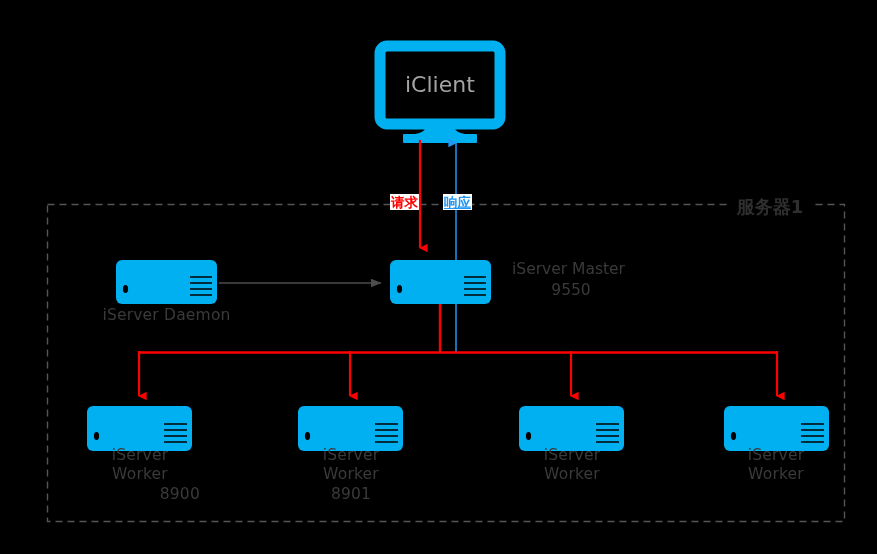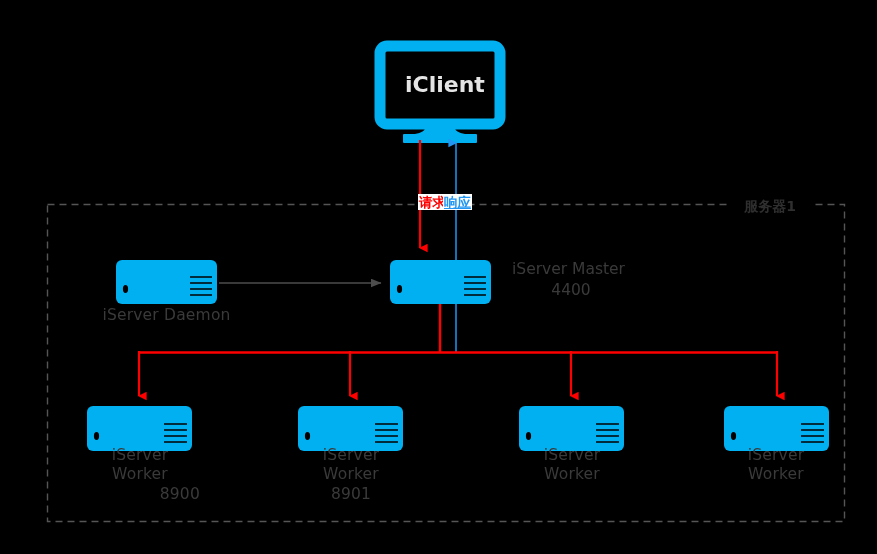--- a/index.html
+++ b/index.html
@@ -37,40 +37,40 @@
   .node-label {
     color: #3a3a3a;
     font-size: 15.5px;
     letter-spacing: 0.2px;
   }
   .master-label {
     font-size: 15.5px;
     text-align: left;
   }
   .container-label {
-    font-size: 14px;
+    font-size: 18px;
     font-weight: bold;
     color: #2f2f2f;
   }
   .flow-label {
     position: absolute;
     font-size: 13.5px;
     font-weight: bold;
     line-height: 16px;
     padding: 0 1px;
     background: #ffffff;
     white-space: nowrap;
   }
   .flow-req { color: #ff0000; }
   .flow-res { color: #2196f3; text-decoration: underline; }
   .screen-title {
     position: absolute;
-    color: #e5e5e5;
+    color: #a3a3a3;
     font-size: 22px;
-    font-weight: bold;
+    font-weight: normal;
     white-space: nowrap;
   }
 </style>
 </head>
 <body>
 
 <div id="canvas">
 
   <svg id="diagram-svg" viewBox="0 0 877 554">
     <defs>
@@ -170,30 +170,30 @@
         <line x1="801" y1="436" x2="824" y2="436"></line>
         <line x1="801" y1="442" x2="824" y2="442"></line>
       </g>
     </g>
 
     <rect x="728" y="196" width="86" height="16" fill="#000000"></rect>
   </svg>
 
   <div class="screen-title" style="left:405px; top:72px;">iClient</div>
 
-  <div class="flow-label flow-req" style="left:418px; top:194px;">请求</div>
+  <div class="flow-label flow-req" style="left:390px; top:194px;">请求</div>
 
   <div class="flow-label flow-res" style="left:443px; top:194px;">响应</div>
 
   <div class="txt container-label" style="left:708px; top:196px; width:124px;">服务器1</div>
 
   <div class="txt master-label" style="left:512px; top:259px; width:170px; text-align:left;">iServer Master</div>
 
   <div class="txt node-label" style="left:86px; top:305px; width:161px;">iServer Daemon</div>
-  <div class="txt master-label" style="left:512px; top:280px; width:118px; text-align:center;">4400</div>
+  <div class="txt master-label" style="left:512px; top:280px; width:118px; text-align:center;">9550</div>
 
   <div class="txt node-label" style="left:80px; top:445px; width:120px;">iServer</div>
   <div class="txt node-label" style="left:80px; top:464px; width:120px;">Worker</div>
   <div class="txt node-label" style="left:80px; top:484px; width:120px;text-align:right;">8900</div>
 
   <div class="txt node-label" style="left:291px; top:445px; width:120px;">iServer</div>
   <div class="txt node-label" style="left:291px; top:464px; width:120px;">Worker</div>
   <div class="txt node-label" style="left:291px; top:484px; width:120px;">8901</div>
 
   <div class="txt node-label" style="left:512px; top:445px; width:120px;">iServer</div>

